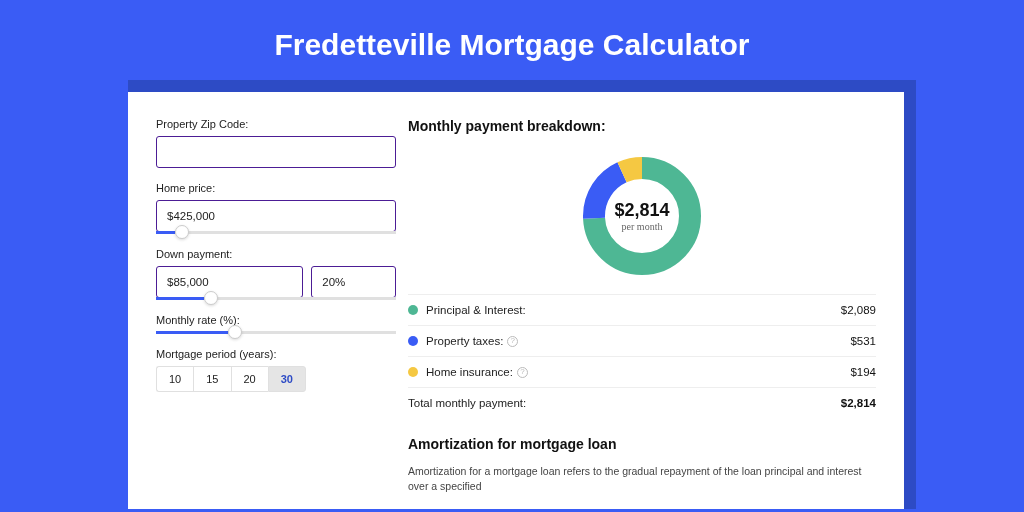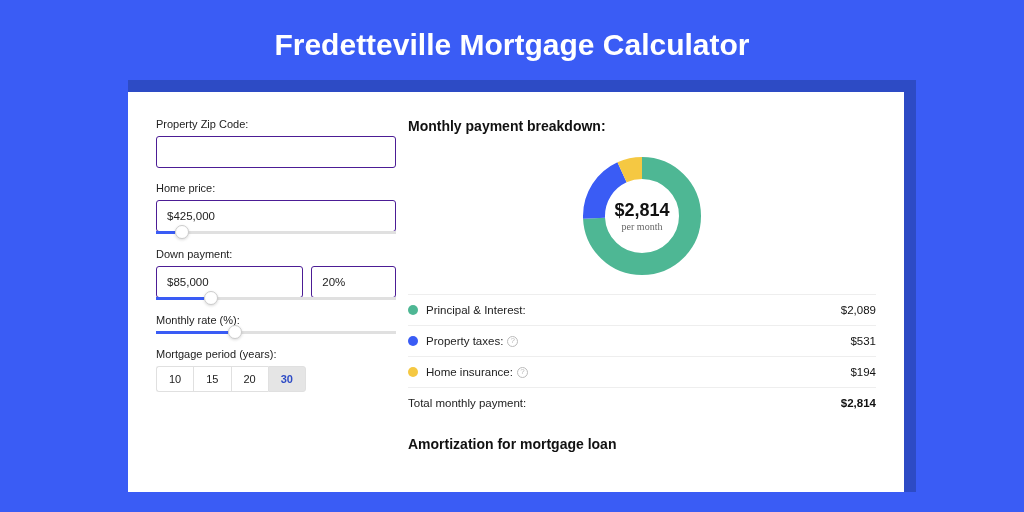--- a/index.html
+++ b/index.html
@@ -245,17 +245,18 @@
       </span>
       <span class="legend-value">$194</span>
     </div>
     <div class="legend-row total">
       <span class="legend-label" style="margin-left:0">Total monthly payment:</span>
       <span class="legend-value">$2,814</span>
     </div>
 
     <div class="amort">
       <div class="section-title">Amortization for mortgage loan</div>
+      <div class="amort-text">Amortization for a mortgage loan refers to the gradual repayment of the loan principal and interest over a specified</div>
     </div>
   </div>
 
 </div>
 </div>
 
 </body></html>

